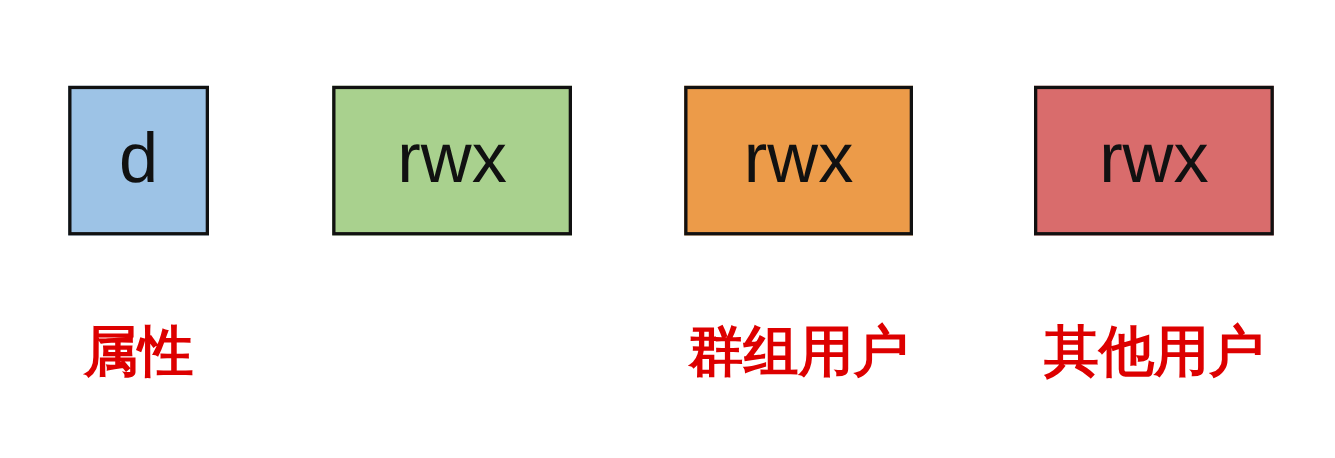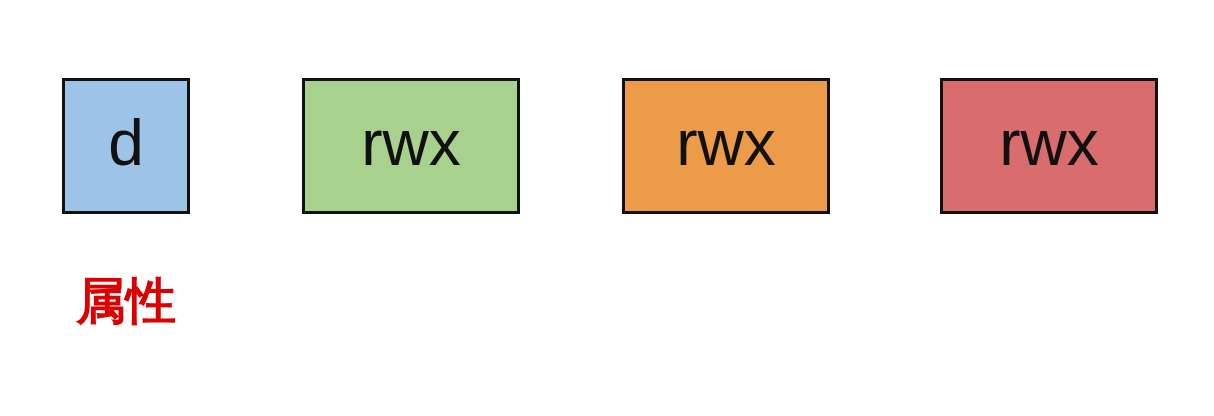--- a/index.html
+++ b/index.html
@@ -30,21 +30,21 @@
     justify-content: center;
     height: 136px;
   }
   .perm-box .box-text {
     font-size: 64px;
     line-height: 1;
     color: #111111;
     padding-bottom: 6px;
   }
   .group-label {
-    margin-top: 62px;
+    margin-top: 80px;
     font-size: 50px;
     font-weight: bold;
     color: #dd0000;
     white-space: nowrap;
     line-height: 1;
   }
   
   .g1 { left: 26px;  width: 200px; }
   .g1 .perm-box { width: 128px; }
   .g2 { left: 280px; width: 262px; }
@@ -69,21 +69,23 @@
   <div class="group g2">
     <div class="perm-box" style="background-color: rgb(169, 209, 142);">
       <span class="box-text">rwx</span>
     </div>
   </div>
 
   <div class="group g3">
     <div class="perm-box" style="background-color: rgb(236, 155, 73);">
       <span class="box-text">rwx</span>
     </div>
+    <div class="group-label">群组用户</div>
   </div>
 
   <div class="group g4">
     <div class="perm-box" style="background-color: rgb(217, 108, 108);">
       <span class="box-text">rwx</span>
     </div>
+    <div class="group-label">其他用户</div>
   </div>
 
 </div>
 
 </body></html>

